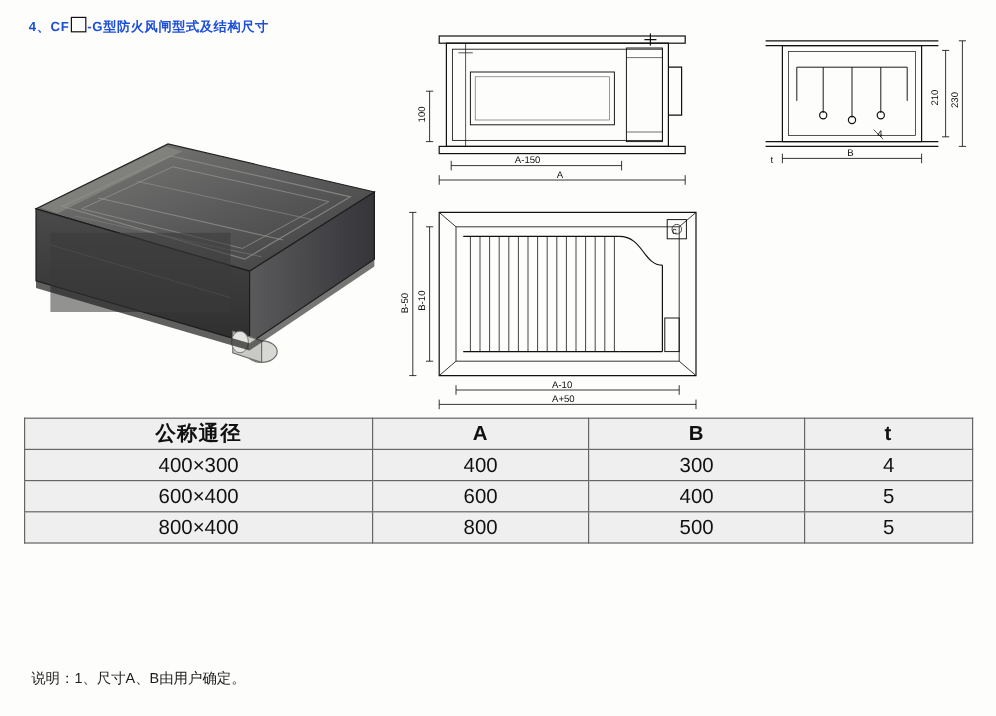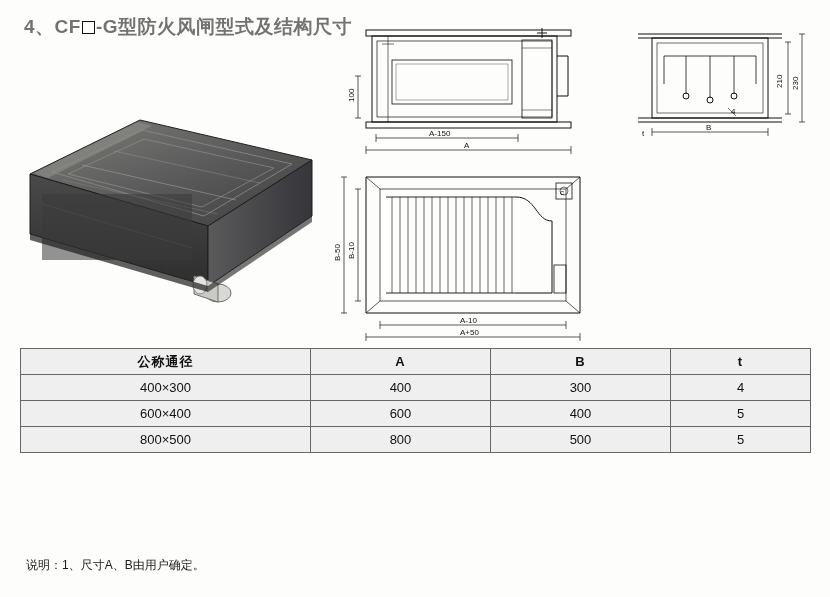--- a/index.html
+++ b/index.html
@@ -17,24 +17,24 @@
   }
   .page {
     position: relative;
     width: 830px;
     height: 597px;
   }
   .heading {
     position: absolute;
     left: 24px;
     top: 14px;
-    font-size: 19px;
+    font-size: 11px;
     font-weight: bold;
     letter-spacing: 0.5px;
-    color: #737373;
+    color: #1d4ed8;
   }
   .heading .box-glyph {
     display: inline-block;
     width: 11px;
     height: 11px;
     border: 1.5px solid #111;
     margin: 0 1px;
     vertical-align: -1px;
   }
 
@@ -66,21 +66,21 @@
   }
   table.dim {
     border-collapse: collapse;
     width: 790px;
     background: #efefef;
     table-layout: fixed;
   }
   table.dim th, table.dim td {
     border: 1px solid #666;
     text-align: center;
-    font-size: 13px;
+    font-size: 17px;
     color: #111;
     height: 25px;
     padding: 0;
     font-weight: normal;
   }
   table.dim th {
     font-weight: bold;
     letter-spacing: 1px;
   }
   table.dim col.c1 { width: 290px; }
@@ -357,21 +357,21 @@
           <td>300</td>
           <td>4</td>
         </tr>
         <tr>
           <td>600×400</td>
           <td>600</td>
           <td>400</td>
           <td>5</td>
         </tr>
         <tr>
-          <td>800×500</td>
+          <td>800×400</td>
           <td>800</td>
           <td>500</td>
           <td>5</td>
         </tr>
       </tbody>
     </table>
   </div>
 
   <div class="notes">
     <div>说明：1、尺寸A、B由用户确定。</div>

